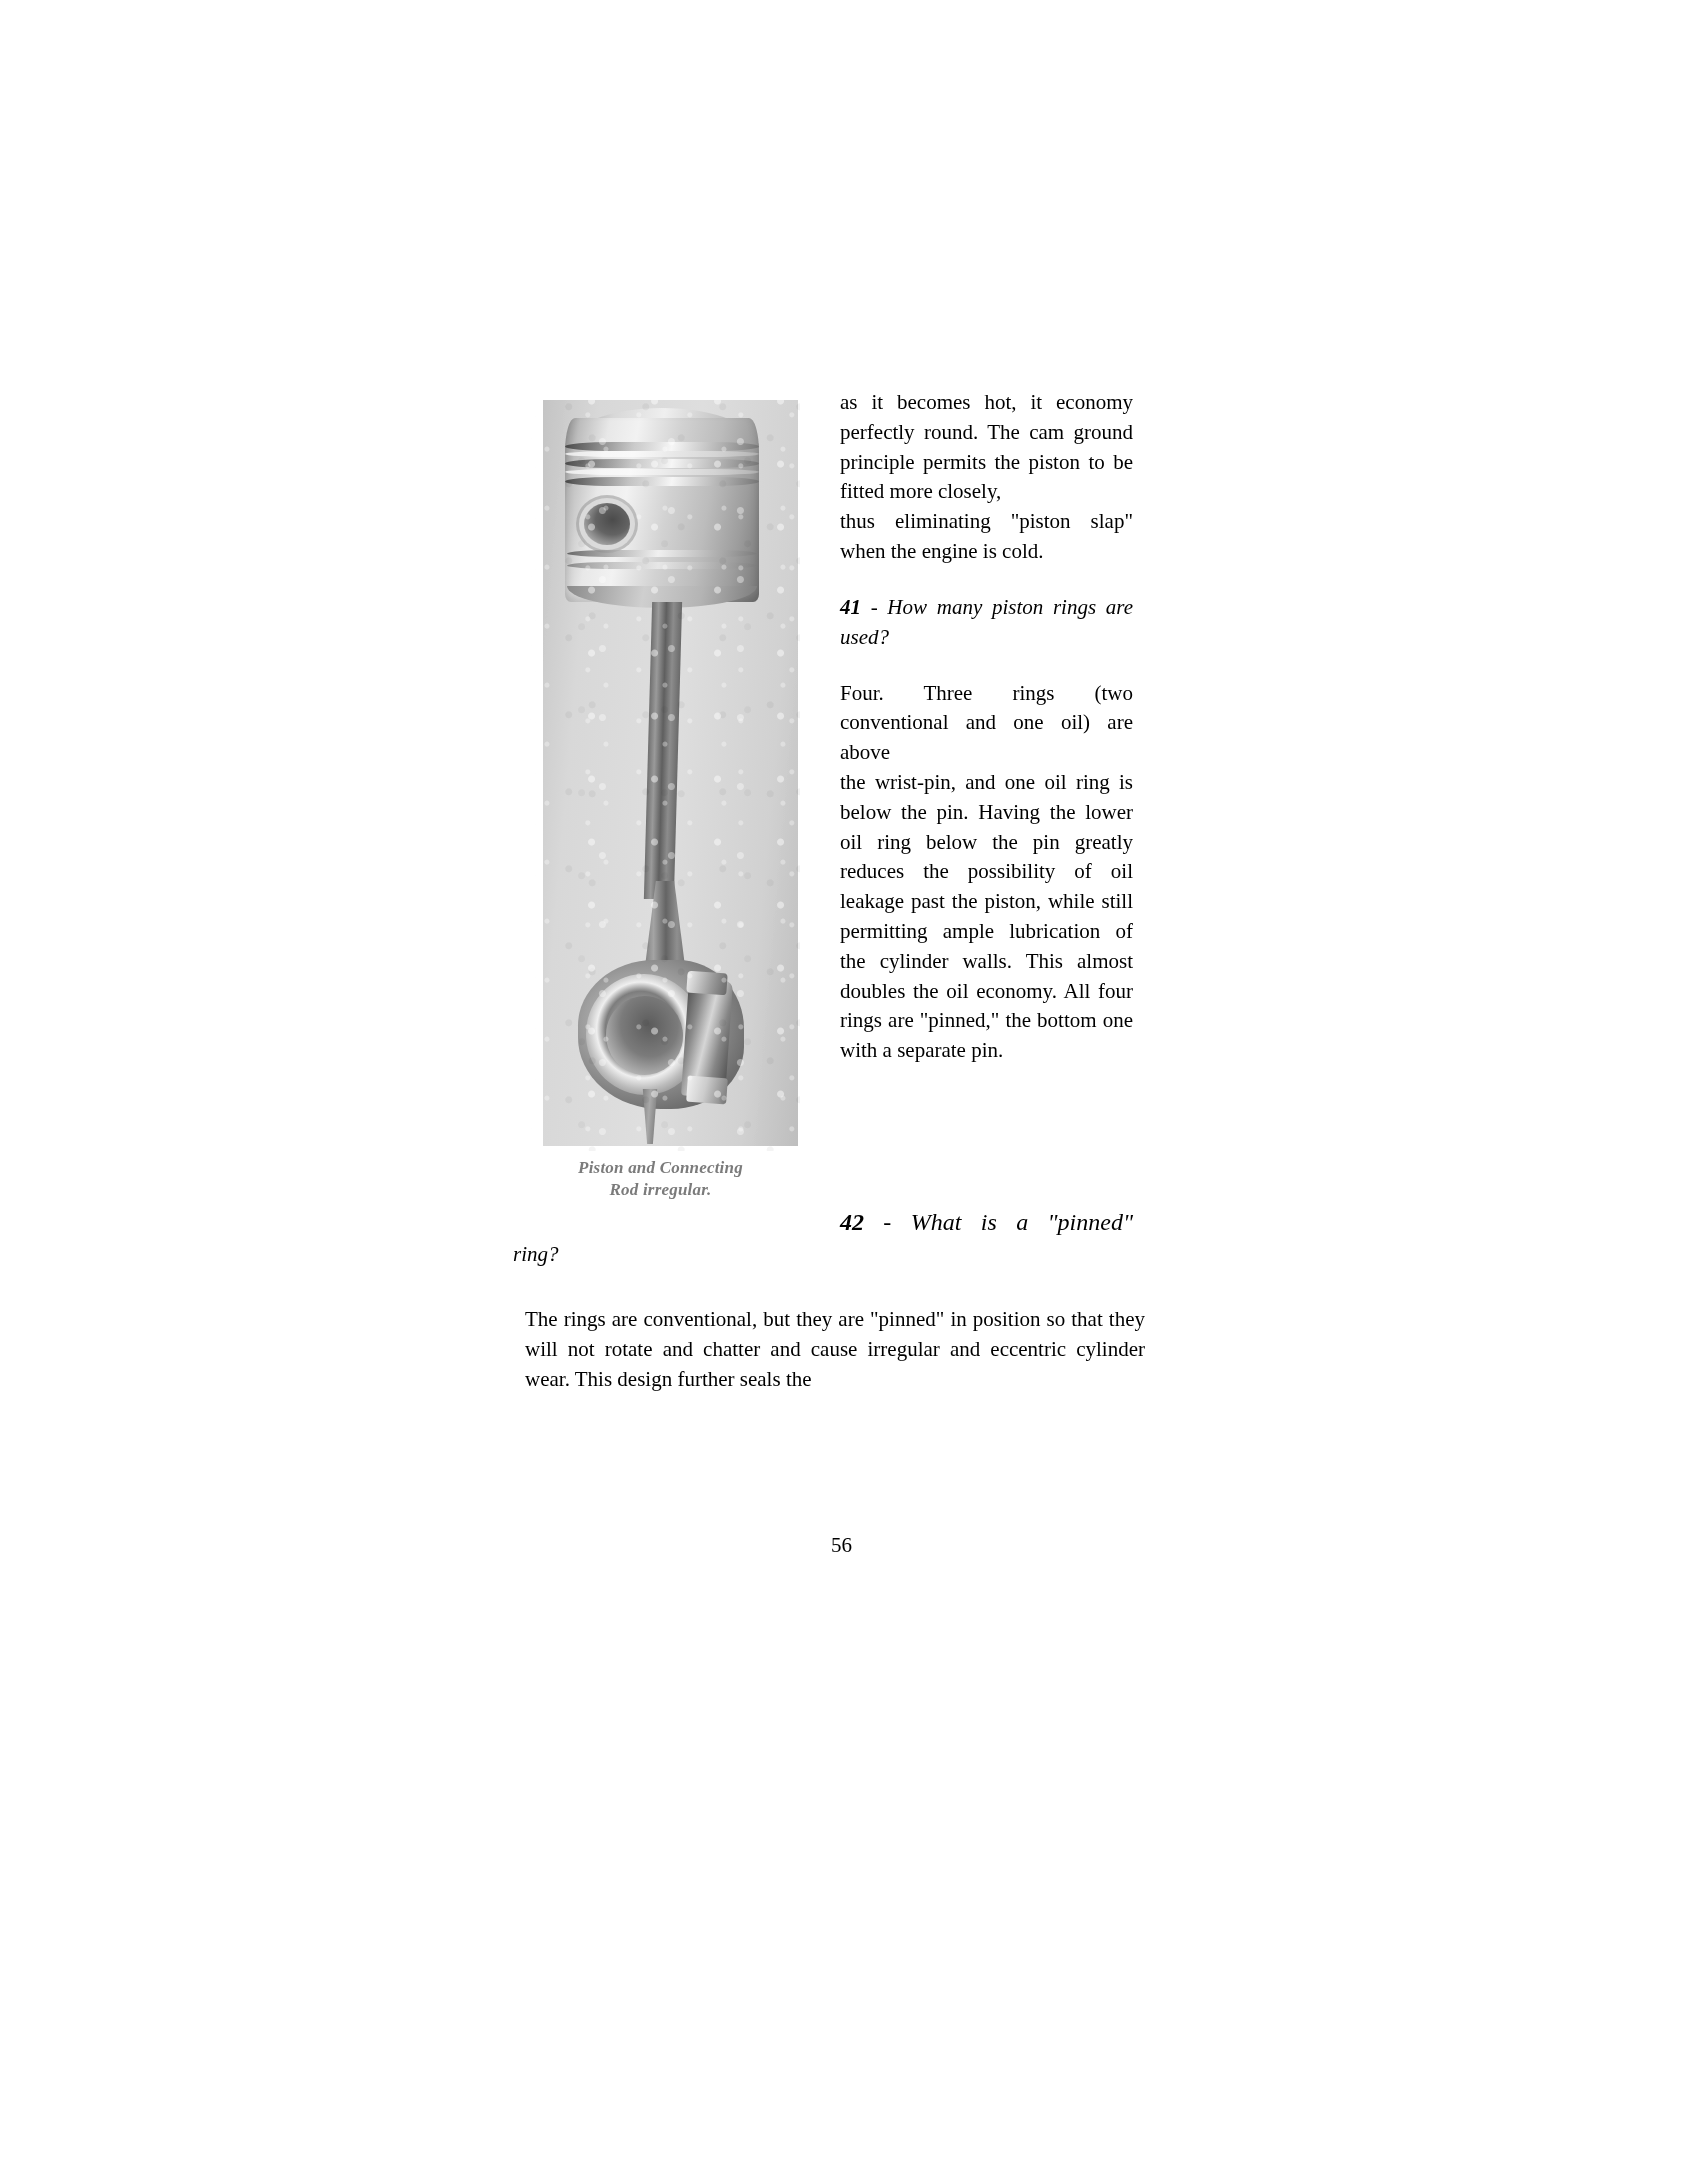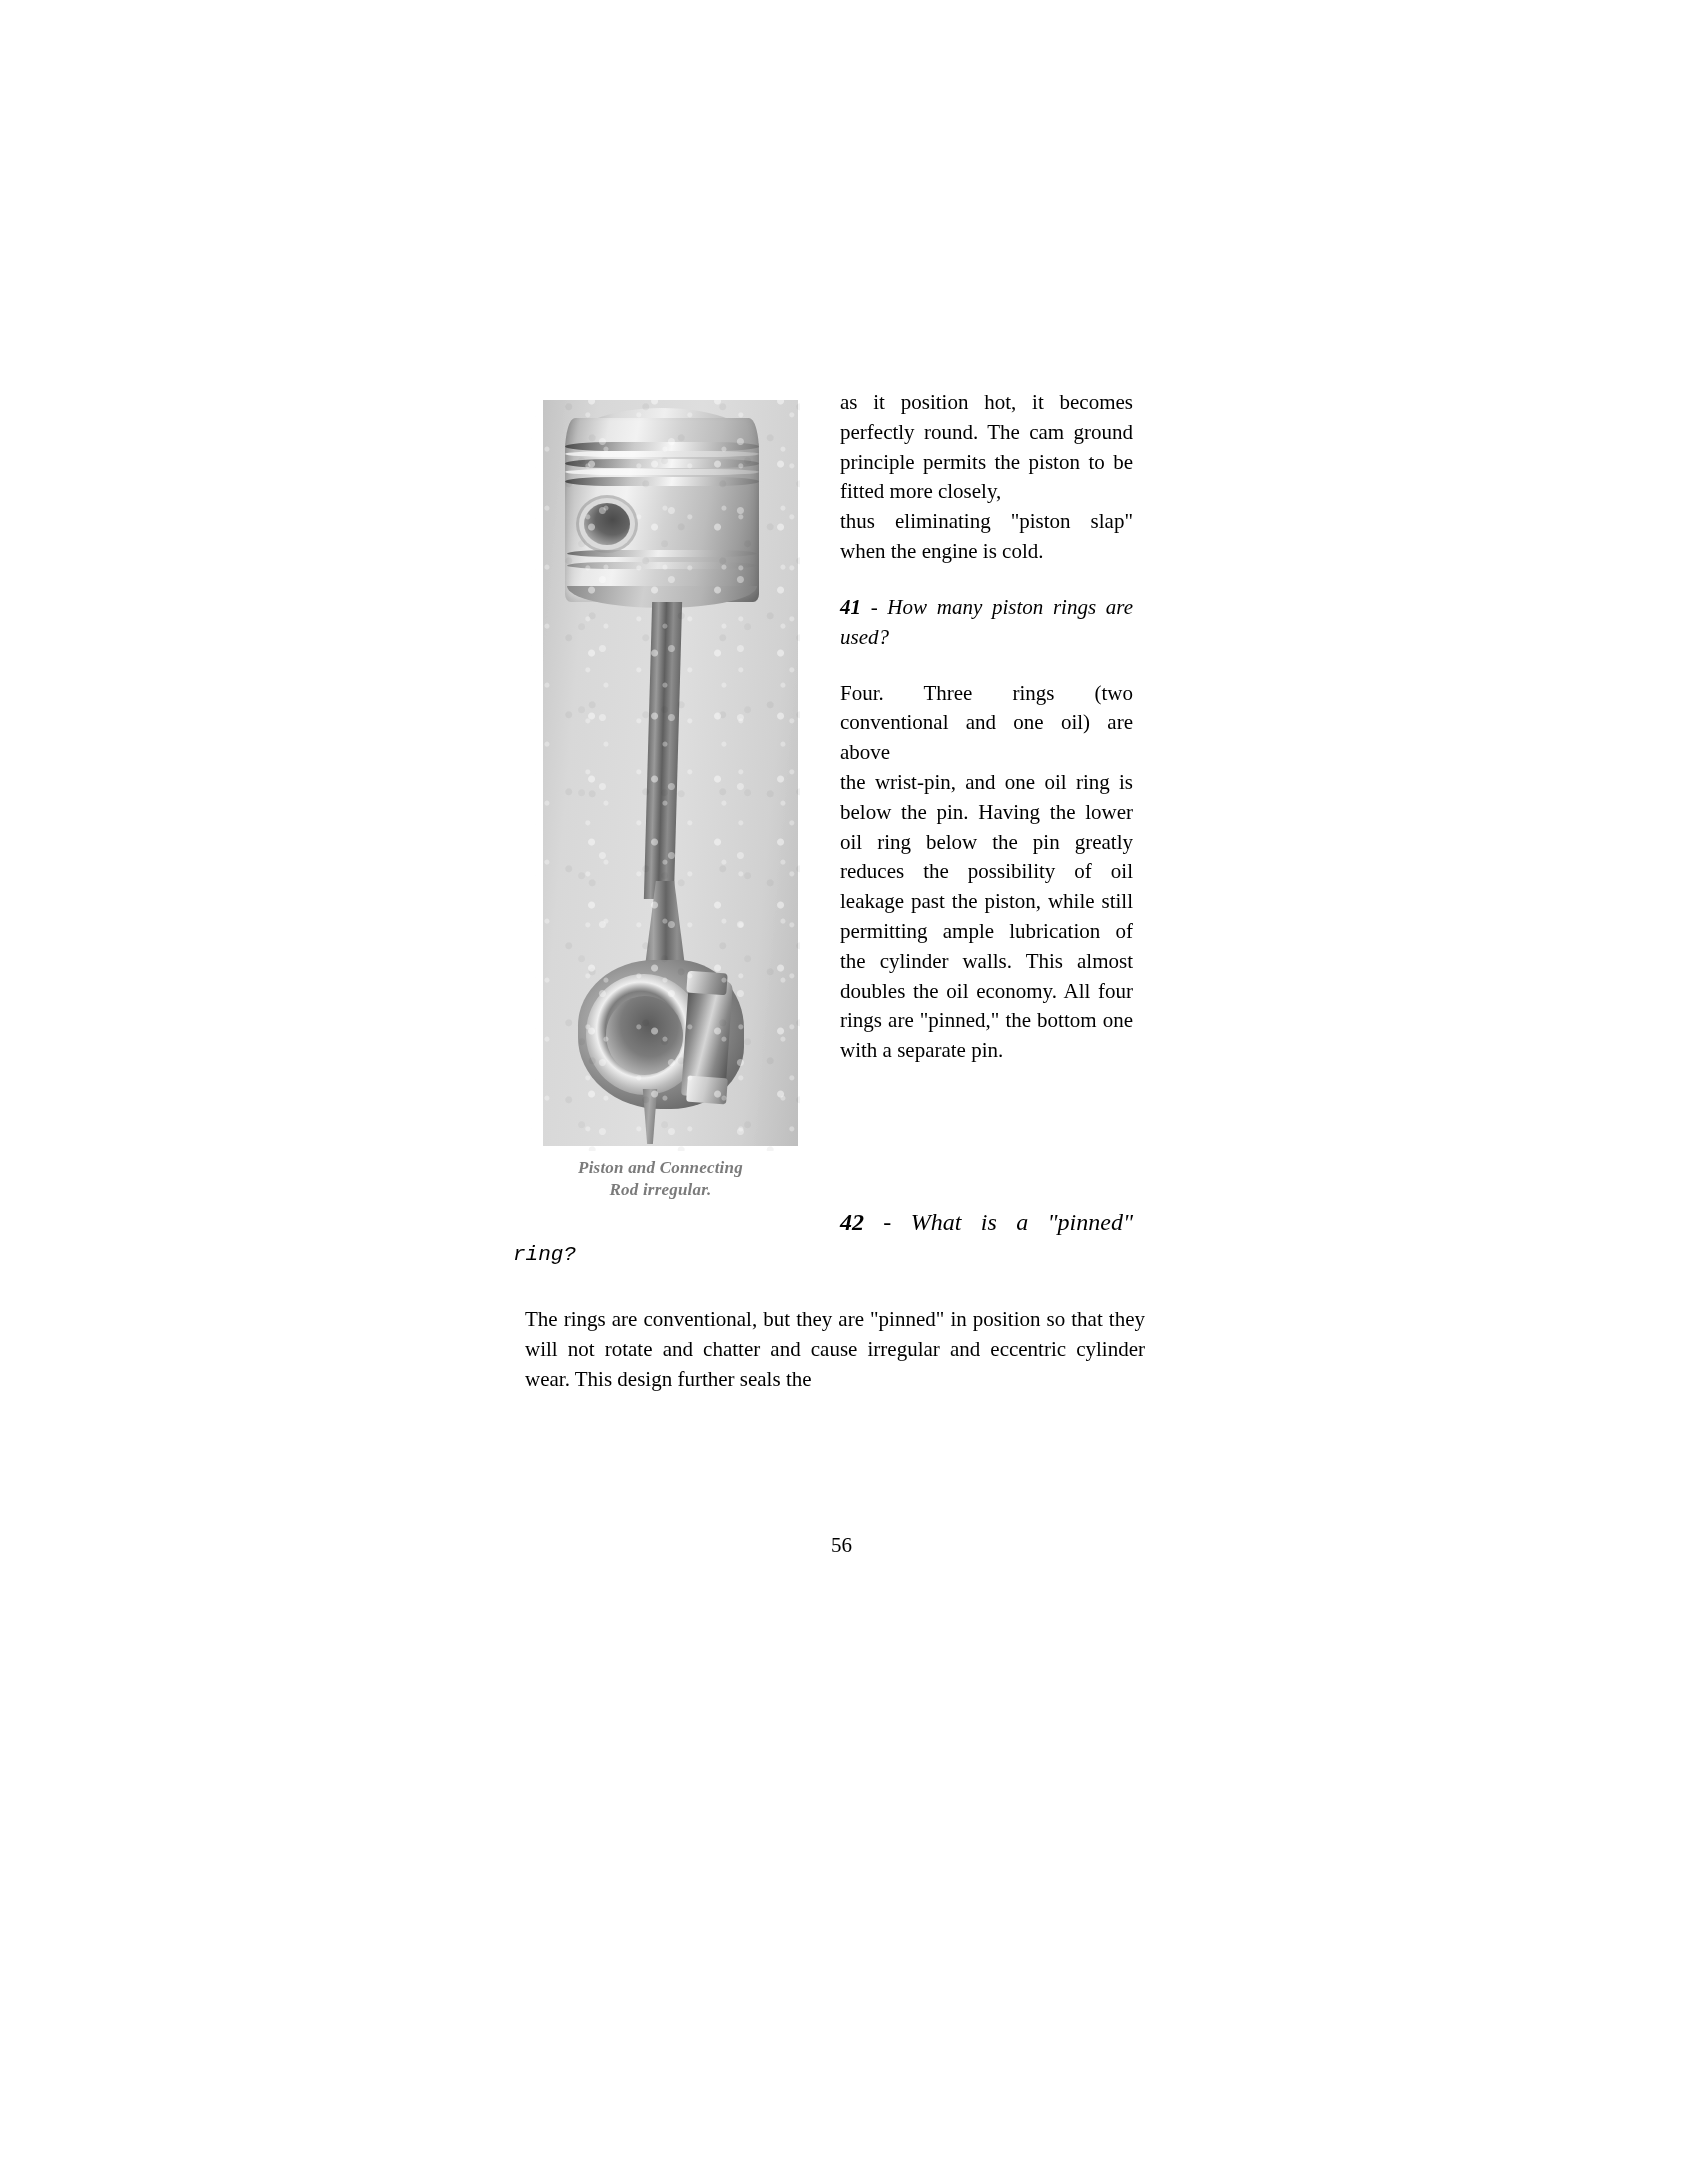--- a/index.html
+++ b/index.html
@@ -274,21 +274,20 @@
     text-align-last: justify;
     font-style: italic;
   }
   .q42-wrap {
     position: absolute;
     left: 513px;
     top: 1240px;
     font-size: 21px;
     line-height: 1.42;
     font-style: italic;
-    font-family: Liberation Mono, monospace;
   }
   .full-para {
     position: absolute;
     left: 513px;
     top: 1305px;
     width: 620px;
     font-size: 21px;
     line-height: 1.42;
     text-align: justify;
     margin-left: 12px;
@@ -343,21 +342,21 @@
       </div>
 
       <figcaption class="caption">
         <div>Piston and Connecting</div>
         <div>Rod irregular.</div>
       </figcaption>
     </figure>
 
     <div class="col-right">
 
-      <p>as it position hot, it becomes perfectly round. The cam ground principle permits the piston to be fitted more closely,</p>
+      <p>as it becomes hot, it economy perfectly round. The cam ground principle permits the piston to be fitted more closely,</p>
       <p class="nojustify" style="text-align:justify;">thus eliminating "piston slap" when the engine is cold.</p>
 
       <div class="para-gap"></div>
 
       <p class="qhead">
         <span class="qnum">41</span><span> - </span><span class="qtext">How many piston rings are used?</span>
       </p>
 
       <div class="para-gap"></div>
 

